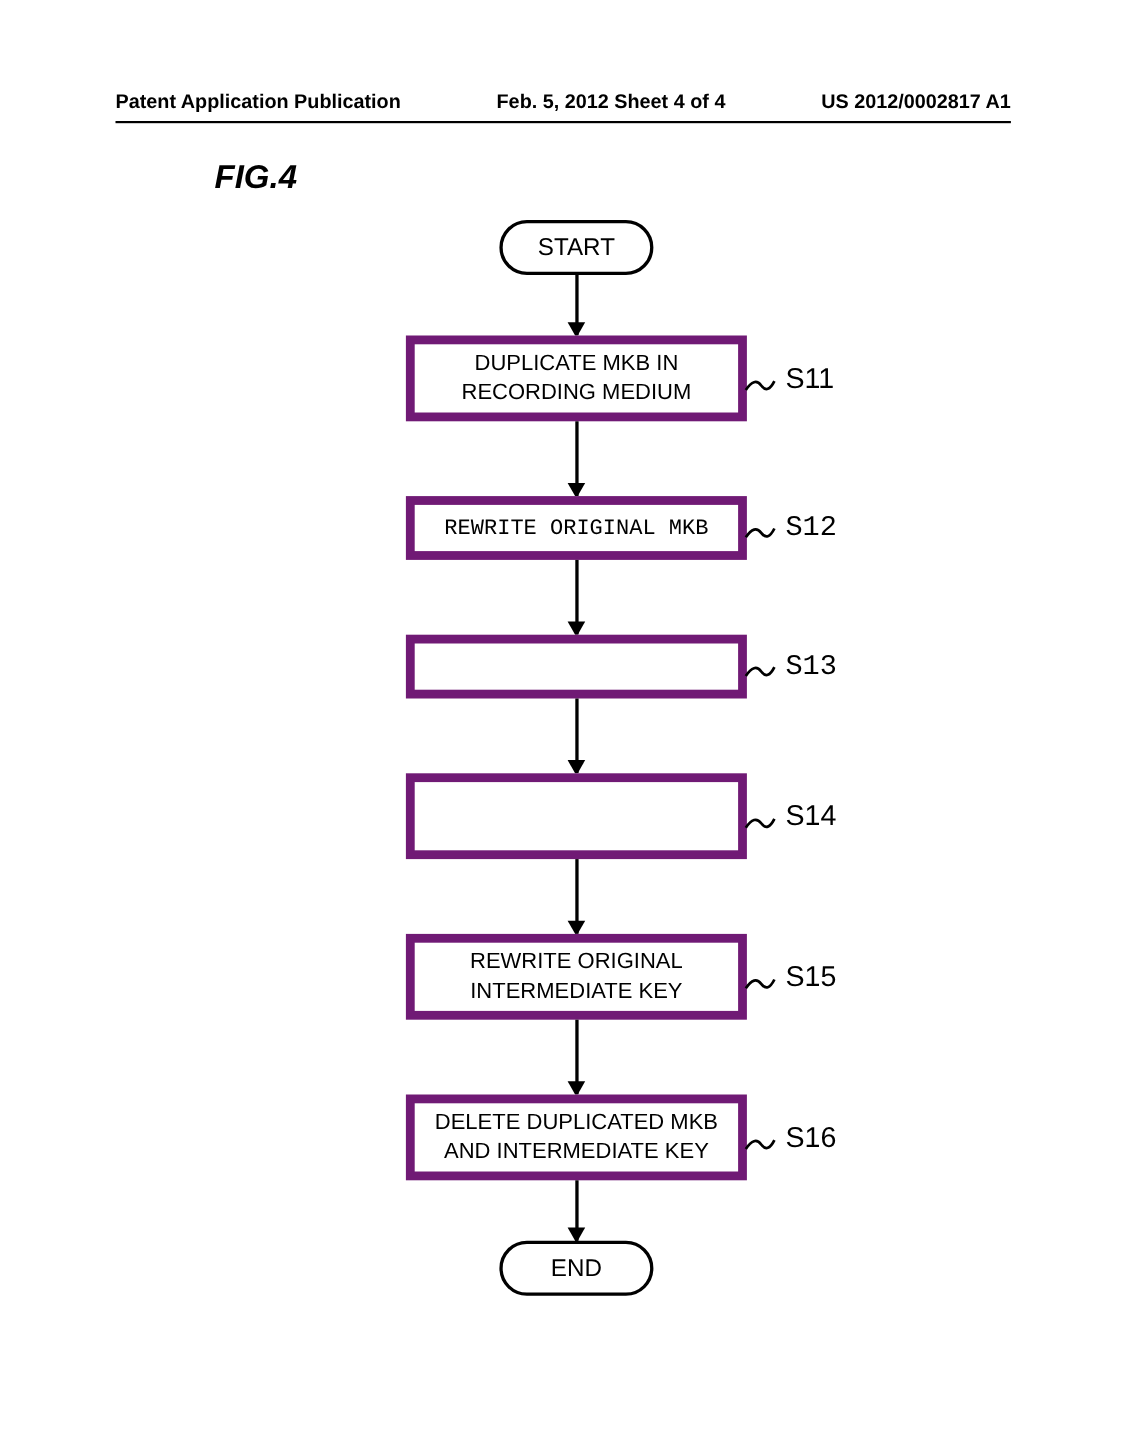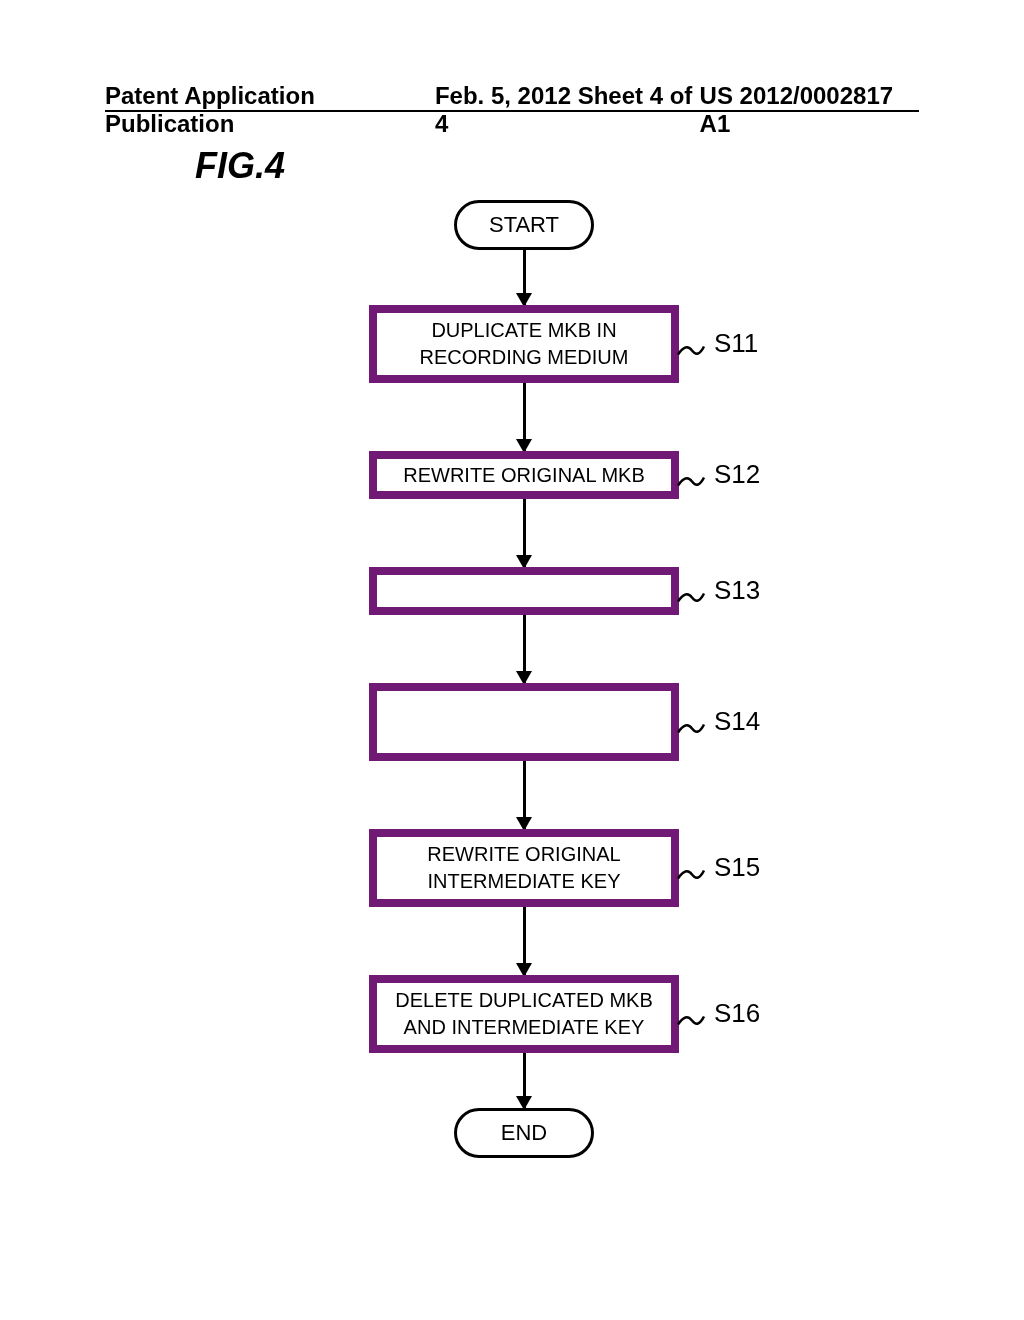--- a/index.html
+++ b/index.html
@@ -15,37 +15,37 @@
       position: relative;
     }
     .header {
       position: absolute;
       top: 82px;
       left: 0;
       right: 0;
       display: flex;
       justify-content: space-between;
       padding: 0 105px;
-      font-size: 24px;
+      font-size: 18px;
       font-weight: bold;
       color: #000;
     }
     .header-line {
       position: absolute;
       top: 110px;
       left: 105px;
       right: 105px;
       height: 2px;
       background: #000;
     }
     .fig-label {
       position: absolute;
       top: 145px;
       left: 195px;
-      font-size: 36px;
+      font-size: 30px;
       font-weight: bold;
       font-style: italic;
       color: #000;
     }
     .flowchart {
       position: absolute;
       top: 200px;
       left: 12px;
       width: 100%;
     }
@@ -70,21 +70,22 @@
       align-items: center;
       justify-content: center;
       text-align: center;
       font-size: 20px;
       line-height: 1.35;
       margin: 0 auto;
       background: #fff;
       position: relative;
     }
     .process.single-line {
-      height: 48px;
+      height: 58px;
+      font-family: Liberation Mono, monospace;
     }
     .arrow-container {
       display: flex;
       justify-content: center;
     }
     .arrow {
       width: 3px;
       background: #000;
       position: relative;
     }

